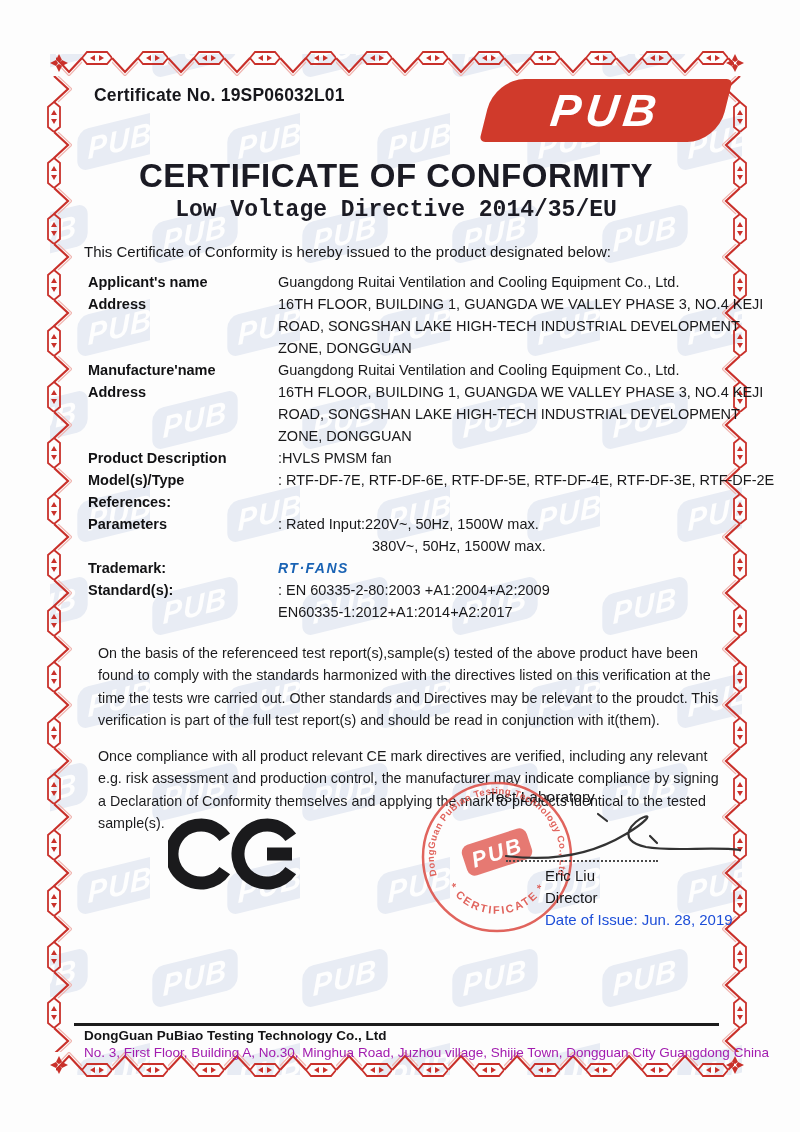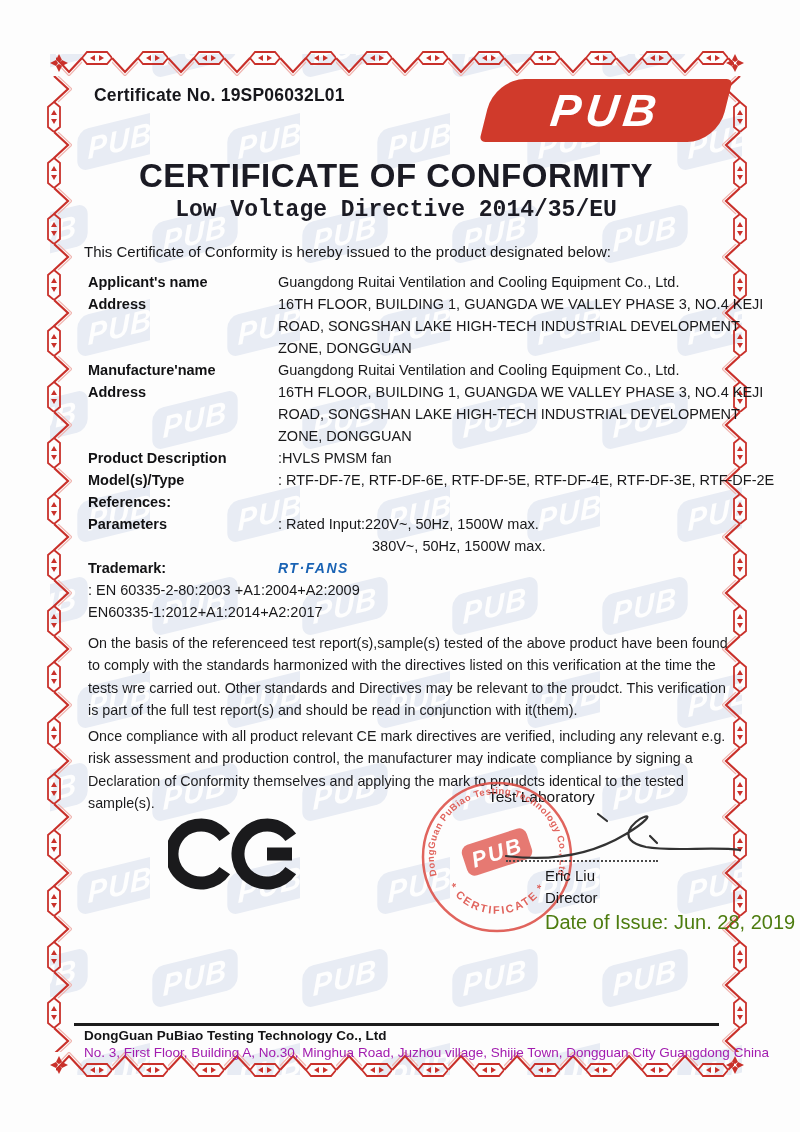--- a/index.html
+++ b/index.html
@@ -20,29 +20,29 @@
   .title{left:46px;right:54px;top:157px;text-align:center;font-size:33px;font-weight:bold;color:#1b1b24;letter-spacing:.5px;}
   .subtitle{left:46px;right:54px;top:197px;text-align:center;font-size:23px;font-weight:bold;color:#1b1b24;font-family:Liberation Mono, monospace;}
   .intro{left:84px;top:243px;font-size:15px;color:#161618;}
   .fields{left:88px;top:271px;right:56px;font-size:14.5px;line-height:22px;color:#19191b;}
   .frow{display:flex;align-items:flex-start;gap:10px;}
   .flabel{width:180px;flex:0 0 180px;font-weight:bold;color:#121214;}
   .fval{flex:1;white-space:nowrap;}
   .fval .pad{padding-left:94px;}
   .rtfans{color:#1a63b4;font-weight:bold;font-style:italic;font-size:14px;letter-spacing:1.5px;line-height:22px;}
   .paras{left:84px;top:628px;width:652px;font-size:14.3px;line-height:22.3px;color:#1c1c1e;}
-  .paras p{margin:4px;}
+  .paras p{margin:14px;}
   .testlab{left:488px;top:788px;font-size:15.5px;font-weight:normal;color:#141416;}
   .ce{left:168px;top:815px;}
   .stamp{left:418px;top:778px;opacity:.88;}
   .sig{left:498px;top:810px;}
   .dotline{left:506px;top:860px;width:152px;height:0;border-bottom:2px dotted #4a4a4a;}
   .signer{left:545px;top:867px;font-size:15px;color:#161618;}
   .signer-title{left:545px;top:889px;font-size:15px;color:#161618;}
-  .dateline{left:545px;top:911px;font-size:20px;color:#4d7c0f;}
+  .dateline{left:545px;top:911px;font-size:15px;color:#1d4ed8;}
   .footer-line{left:74px;top:1023px;width:645px;height:2.5px;background:#1c1c1c;}
   .footer-co{left:84px;top:1028px;font-size:13.5px;font-weight:bold;color:#141416;}
   .footer-addr{left:84px;top:1045px;font-size:13.5px;color:#a21caf;}
 </style>
 </head>
 <body>
 
 <div class="page">
 
   <svg class="deco" width="800" height="1132" viewBox="0 0 800 1132" aria-hidden="true">
@@ -172,20 +172,21 @@
         <div class="pad">380V~, 50Hz, 1500W max.</div>
       </div>
     </div>
     <div class="frow">
       <div class="flabel">Trademark:</div>
       <div class="fval">
           <div class="rtfans">RT·FANS</div>
         </div>
     </div>
     <div class="frow">
+      <div class="flabel">Standard(s):</div>
       <div class="fval">
         <div>: EN 60335-2-80:2003 +A1:2004+A2:2009</div>
         <div>EN60335-1:2012+A1:2014+A2:2017</div>
       </div>
     </div>
   </div>
 
   <div class="abs paras">
     <p>On the basis of the referenceed test report(s),sample(s) tested of the above product have been found to comply with the standards harmonized with the directives listed on this verification at the time the tests wre carried out. Other standards and Directives may be relevant to the proudct. This verification is part of the full test report(s) and should be read in conjunction with it(them).</p>
     <p>Once compliance with all product relevant CE mark directives are verified, including any relevant e.g. risk assessment and production control, the manufacturer may indicate compliance by signing a Declaration of Conformity themselves and applying the mark to proudcts identical to the tested sample(s).</p>

